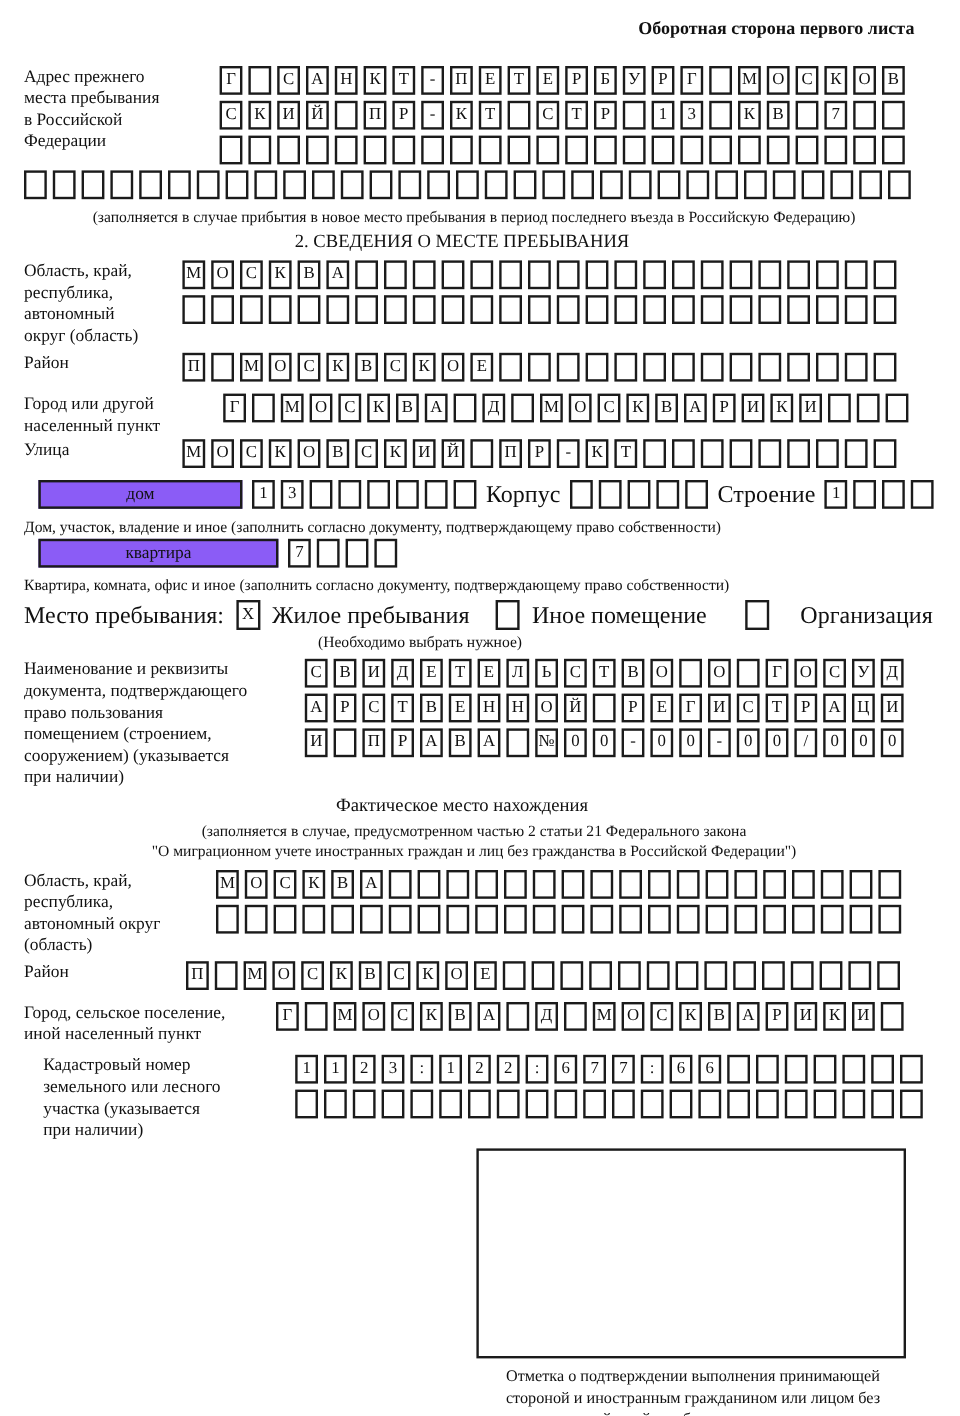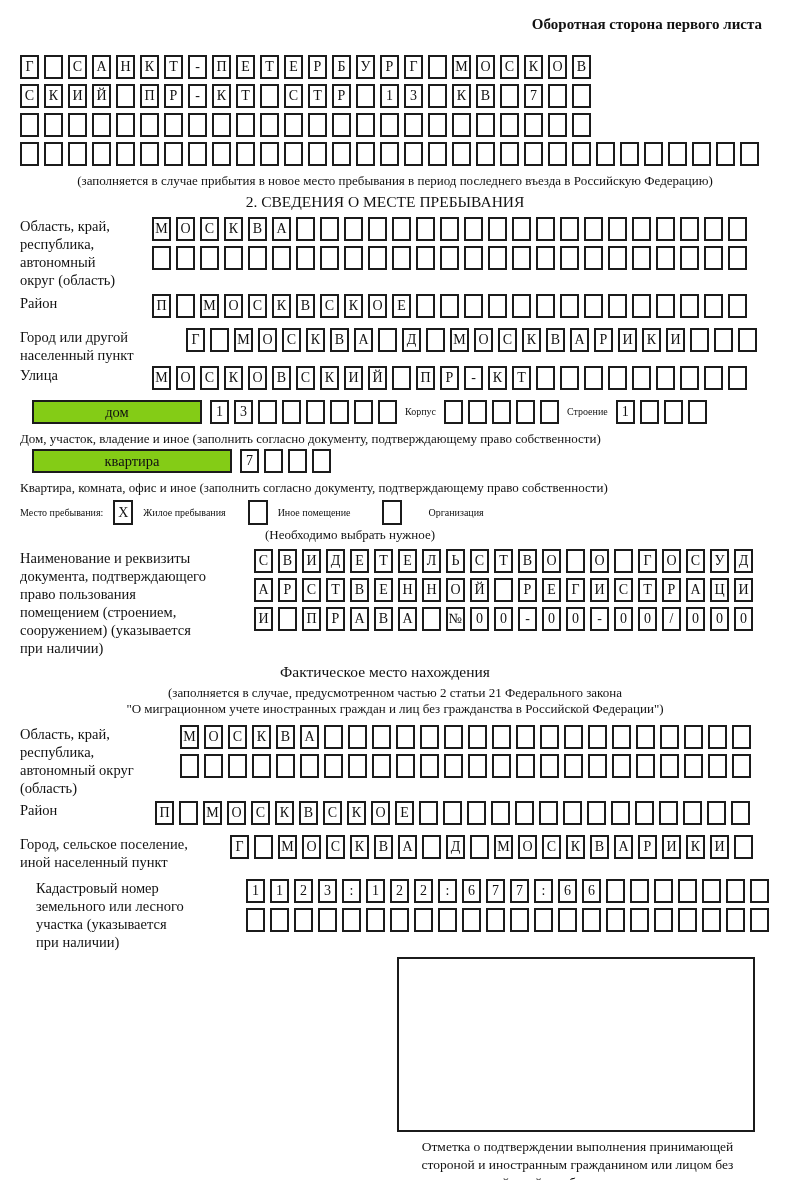--- a/index.html
+++ b/index.html
@@ -12,24 +12,24 @@
   .row{display:flex;align-items:flex-start;margin-left:20px;}
   .lbl{white-space:pre-line;font-size:14.5px;line-height:18px;flex-shrink:0;}
   .cellcol{display:flex;flex-direction:column;}
   .cells{display:flex;gap:5px;margin-bottom:5px;}
   .cell{
     box-sizing:border-box;width:19px;height:24px;border:2px solid #1b1b1b;
     display:flex;align-items:center;justify-content:center;
     font-size:14px;line-height:1;background:#fff;flex-shrink:0;
   }
   .widebox{
-    box-sizing:border-box;height:24px;border:2px solid #1b1b1b;background:#84cc16;
+    box-sizing:border-box;height:24px;border:2px solid #1b1b1b;background:#8b5cf6;
     display:flex;align-items:center;justify-content:center;font-size:14.5px;flex-shrink:0;
   }
-  .inline-lbl{font-size:10px;line-height:24px;flex-shrink:0;text-align:center;}
+  .inline-lbl{font-size:20px;line-height:24px;flex-shrink:0;text-align:center;}
   .caption{font-size:13px;line-height:16px;margin-left:20px;}
   .caption.center{text-align:center;margin-right:30px;}
   .title{font-weight:normal;font-size:15.5px;text-align:center;margin-right:30px;}
   .checkbox{
     box-sizing:border-box;width:20px;height:25px;border:2px solid #1b1b1b;background:#fff;
     display:flex;align-items:center;justify-content:center;font-size:14px;flex-shrink:0;
   }
   .stampbox{
     box-sizing:border-box;margin-left:397px;width:358px;height:175px;
     border:2px solid #1b1b1b;background:#fff;
@@ -41,20 +41,24 @@
   .mt2{margin-top:2px}.mt4{margin-top:4px}.mt5{margin-top:5px}.mt6{margin-top:6px}.mt8{margin-top:8px}
 </style>
 </head>
 <body>
 
 <div class="sheet">
 
   <div class="hdr-right">Оборотная сторона первого листа</div>
 
   <div class="row" style="margin-top:22px;">
+    <div class="lbl" style="width:163px;">Адрес прежнего
+места пребывания
+в Российской
+Федерации</div>
     <div class="cellcol">
       <div class="cells">
           <span class="cell">Г</span>
           <span class="cell"></span>
           <span class="cell">С</span>
           <span class="cell">А</span>
           <span class="cell">Н</span>
           <span class="cell">К</span>
           <span class="cell">Т</span>
           <span class="cell">-</span>

